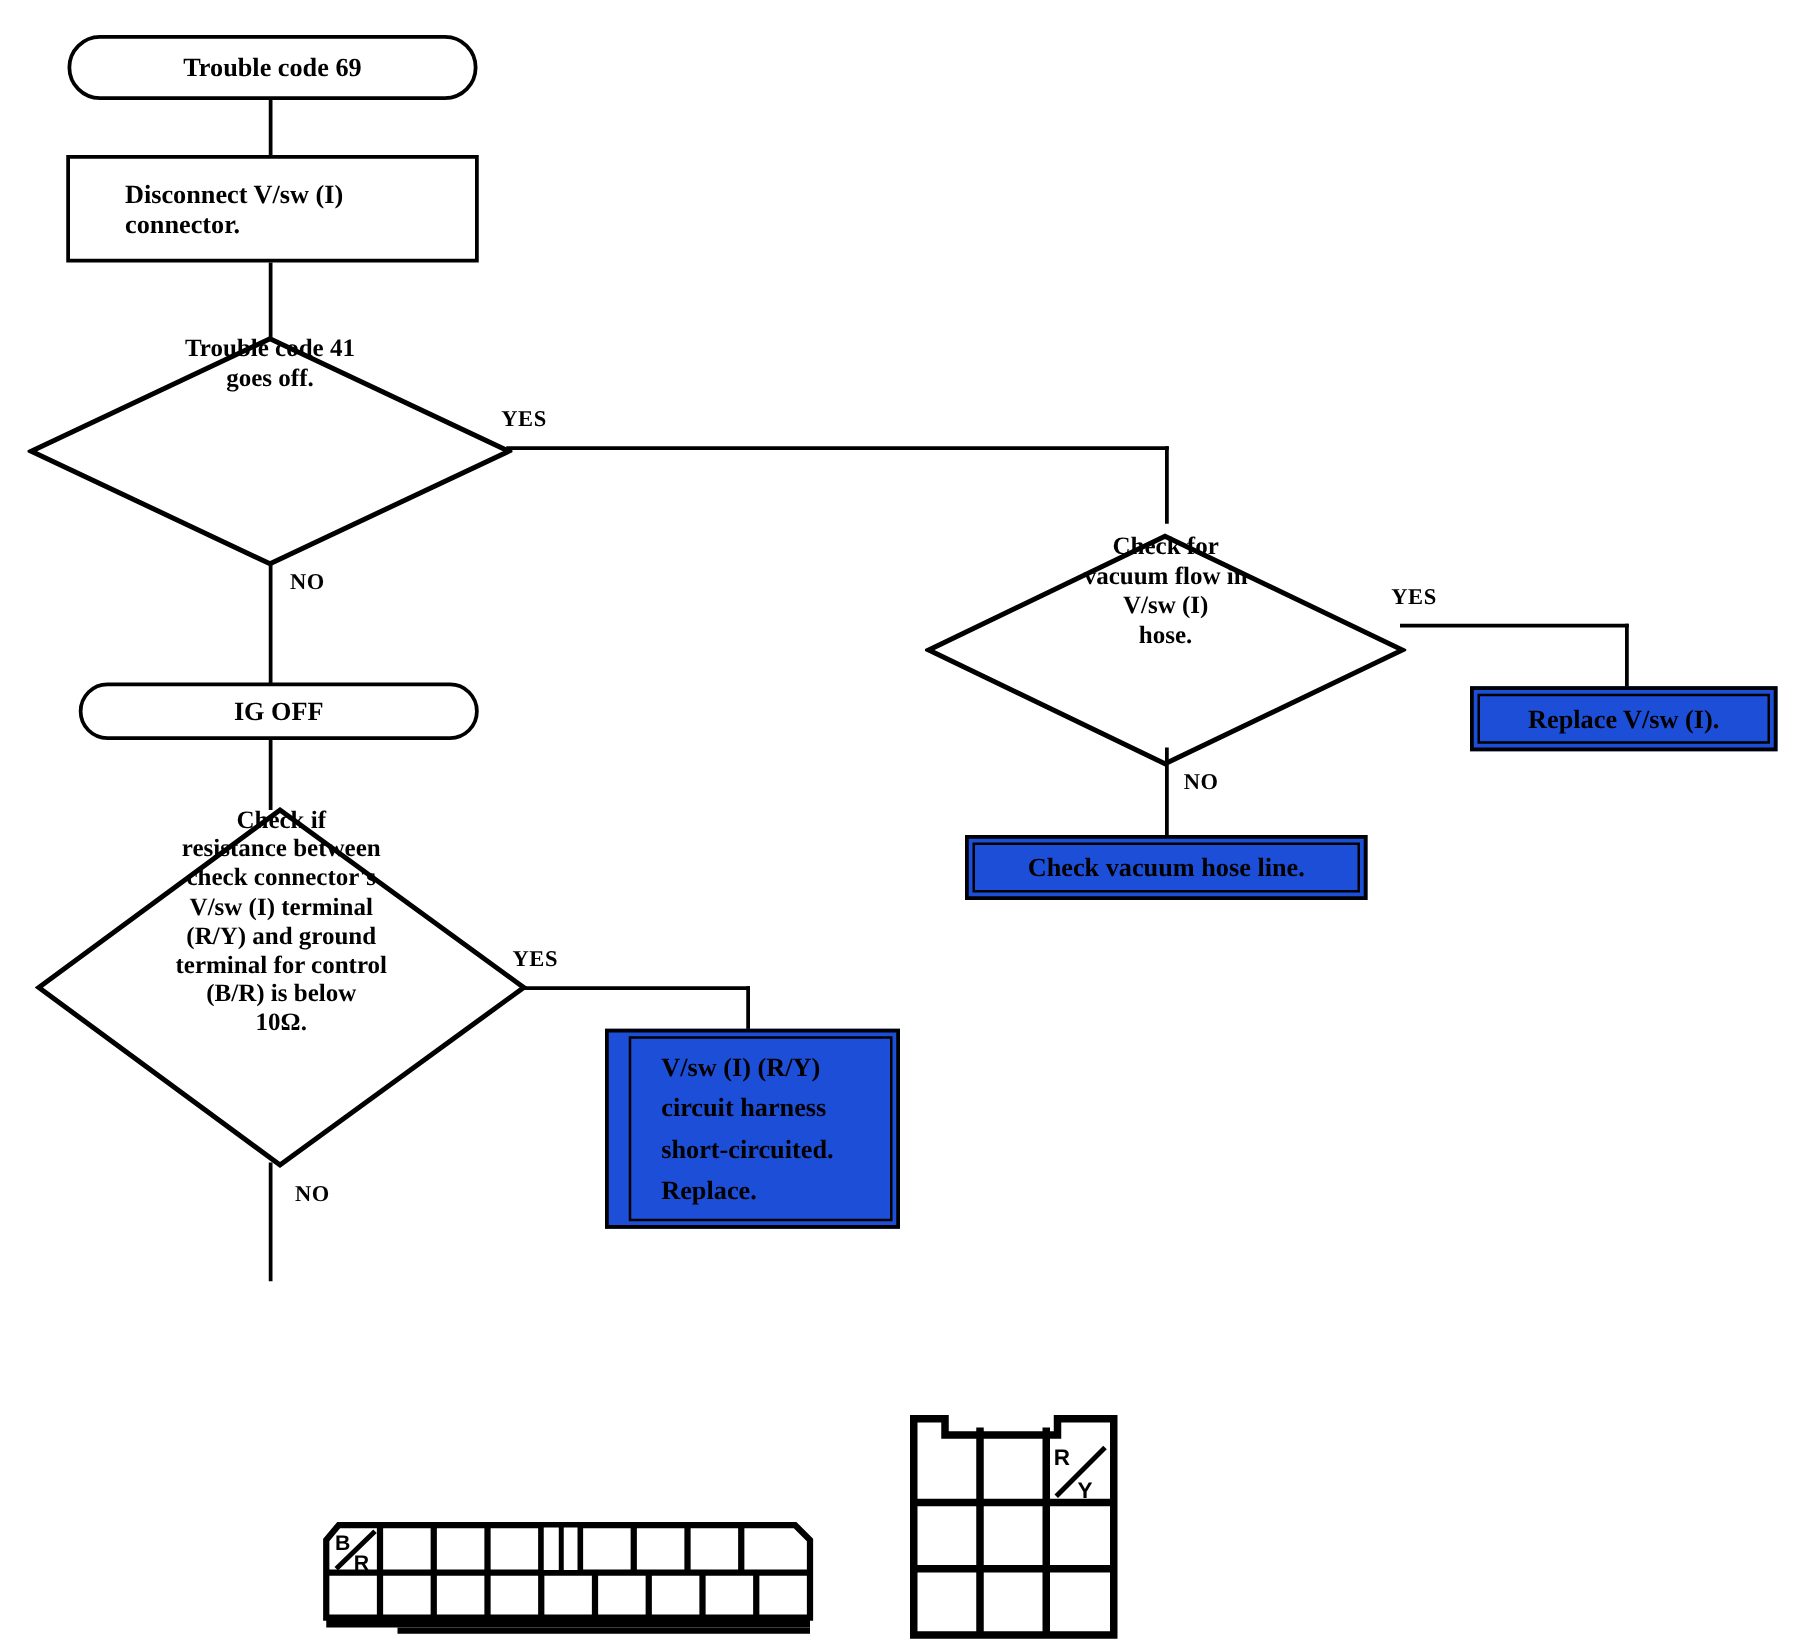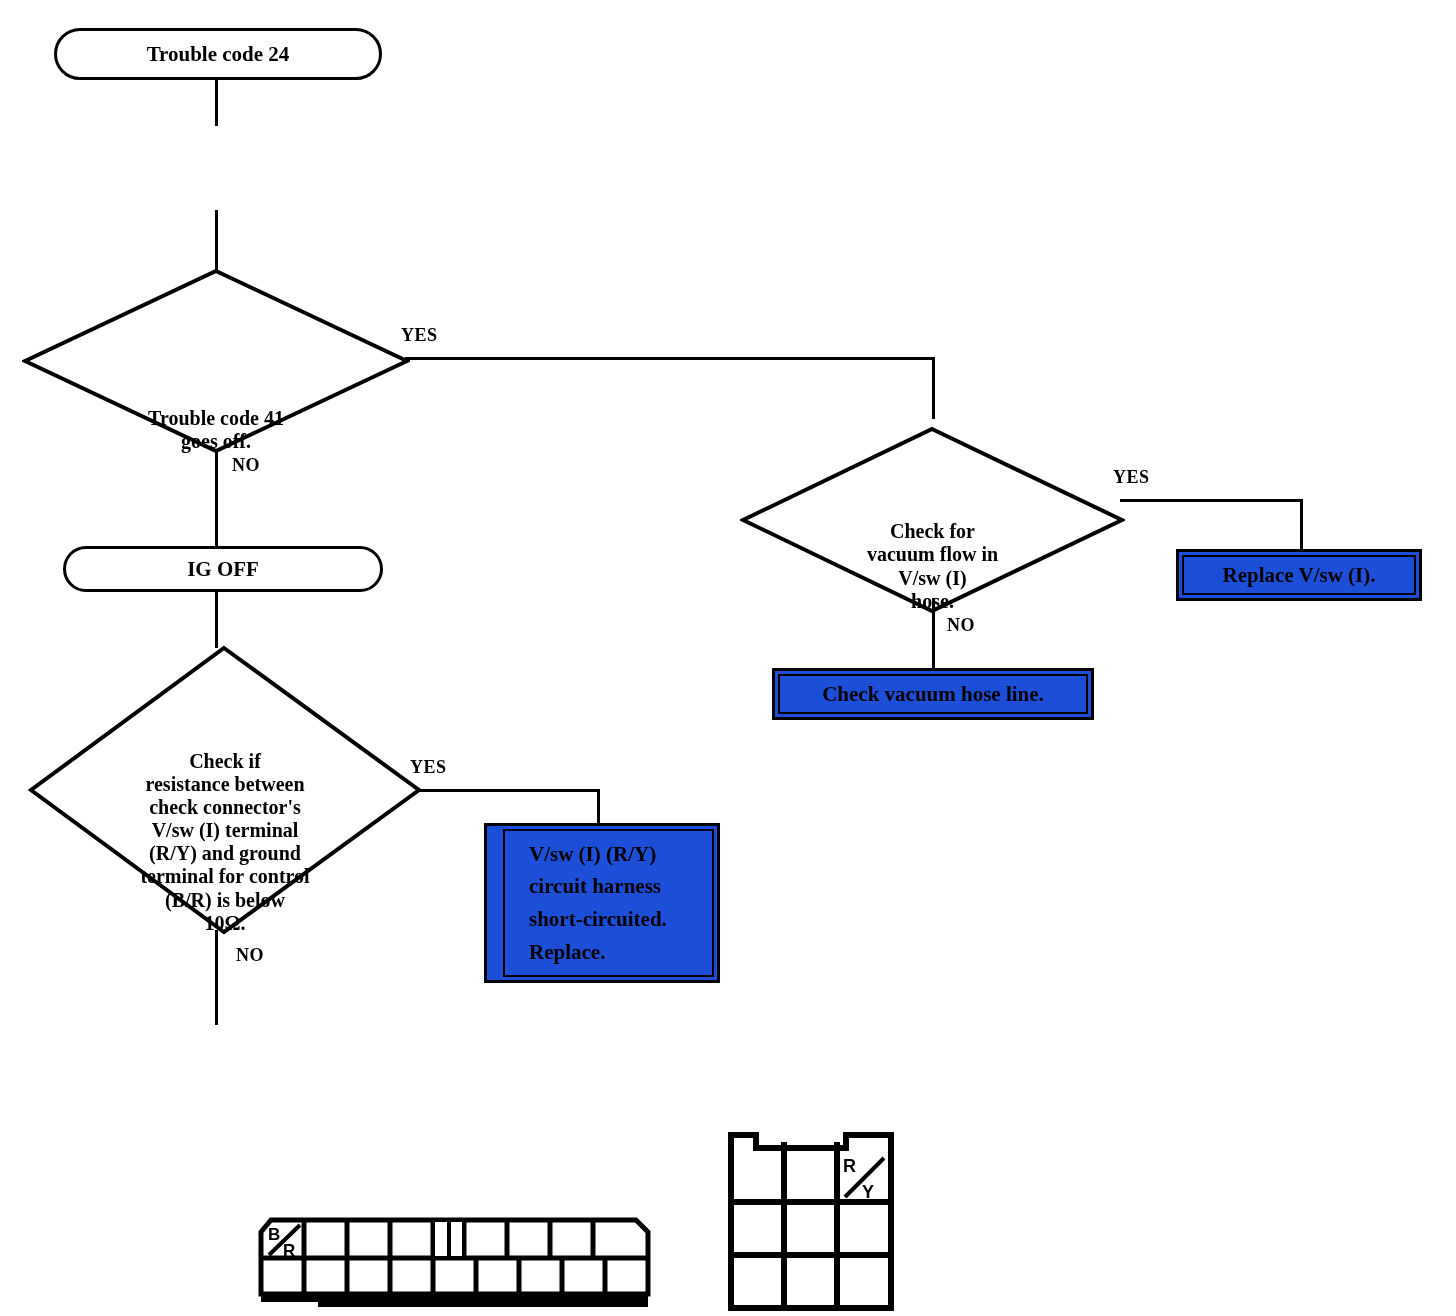--- a/index.html
+++ b/index.html
@@ -78,21 +78,21 @@
   
   .decision { position: absolute; }
   .decision .shape {
     position: absolute;
     inset: 0;
   }
   .decision .label {
     position: absolute;
     inset: 0;
     display: flex;
-    align-items: flex-end;
+    align-items: flex-start;
     justify-content: center;
     pointer-events: none;
   }
   .decision .label .node-text { font-size: 20px; line-height: 1.18; }
   .decision.big .label .node-text { font-size: 20px; line-height: 1.16; }
 
   
   .vline, .hline {
     position: absolute;
     background: #000;
@@ -111,25 +111,29 @@
 
   
   .pinmap { position: absolute; }
 </style>
 </head>
 <body>
 
 <div id="page">
 
   <div class="terminator" style="left:54px; top:28px; width:328px; height:52px;">
-    <span class="node-text">Trouble code 24</span>
+    <span class="node-text">Trouble code 69</span>
   </div>
 
   <div class="vline" style="left:215px; top:78px; height:48px;"></div>
 
+  <div class="process" style="left:53px; top:124px; width:330px; height:86px;">
+    <span class="node-text">Disconnect V/sw (I)
+connector.</span>
+  </div>
 
   <div class="vline" style="left:215px; top:210px; height:60px;"></div>
 
   <div class="decision" style="left:22px; top:268px; width:388px; height:186px;">
     <svg class="shape" viewBox="0 0 388 186" preserveAspectRatio="none">
       <polygon points="194,3 385,93 194,183 3,93" fill="#ffffff" stroke="#000000" stroke-width="4"></polygon>
     </svg>
     <div class="label">
       <span class="node-text">Trouble code 41
 goes off.</span>

